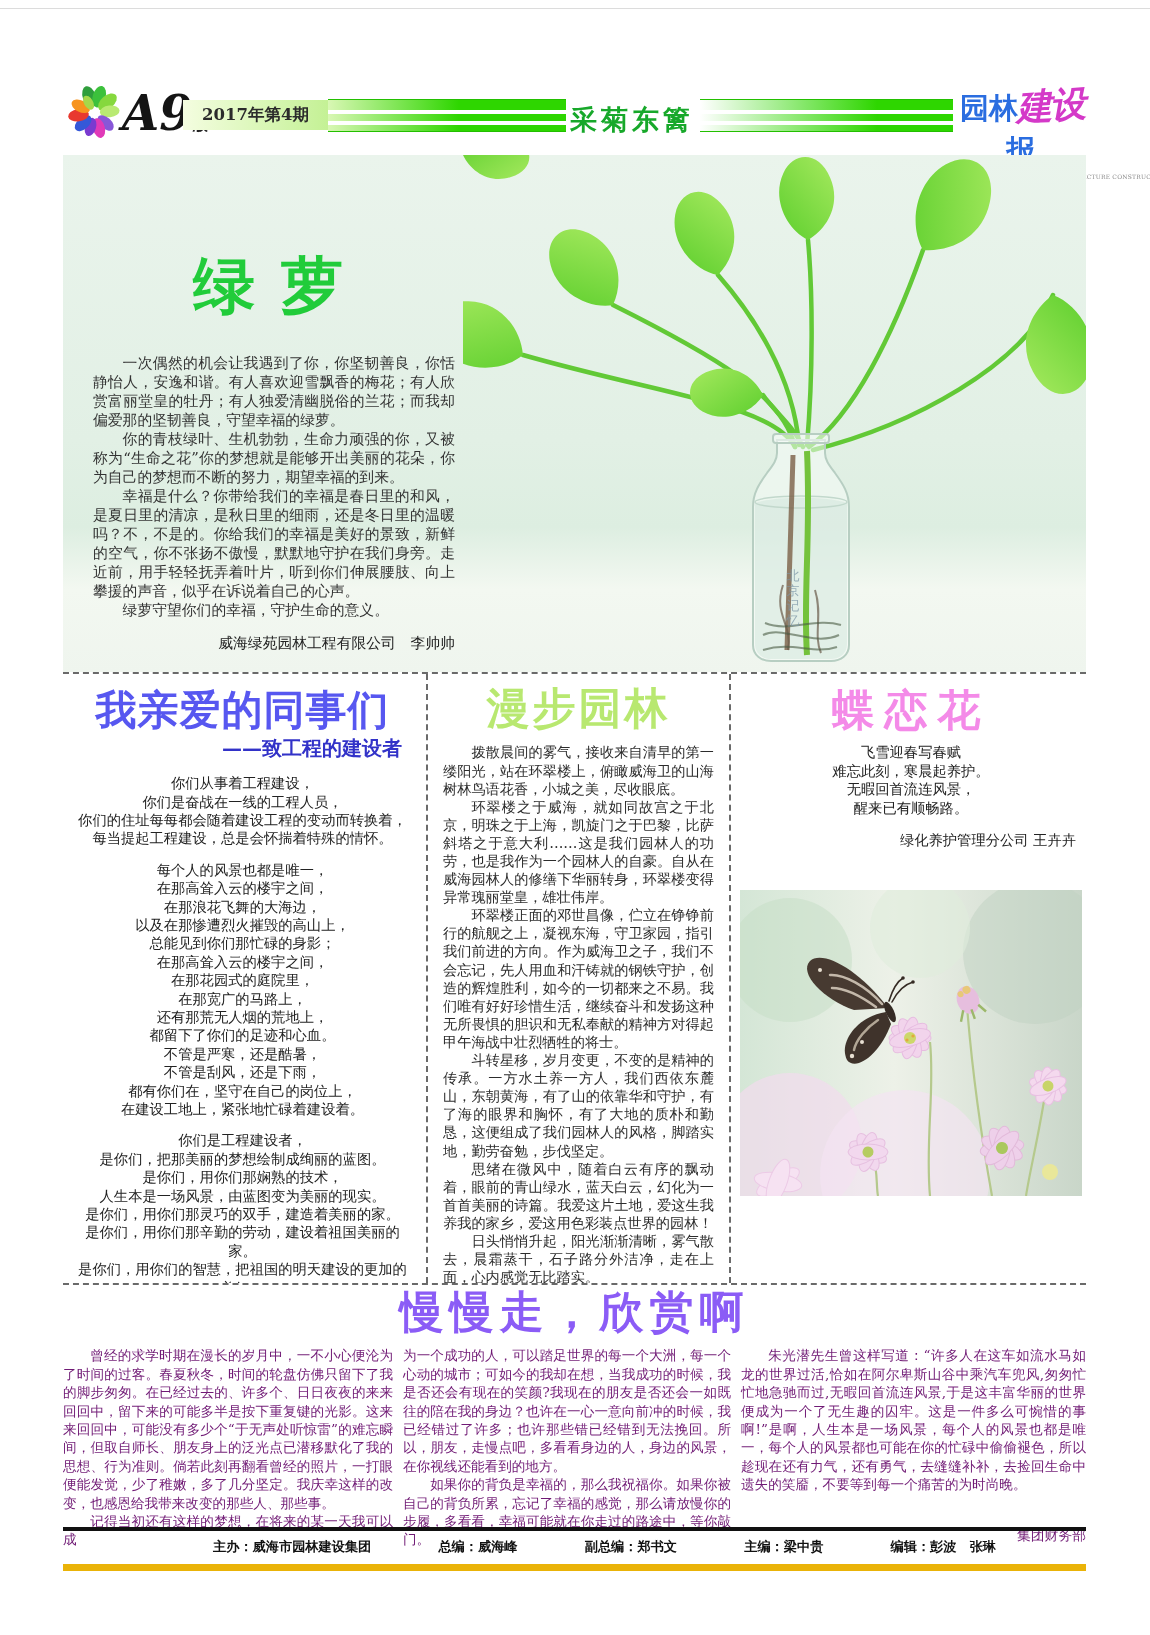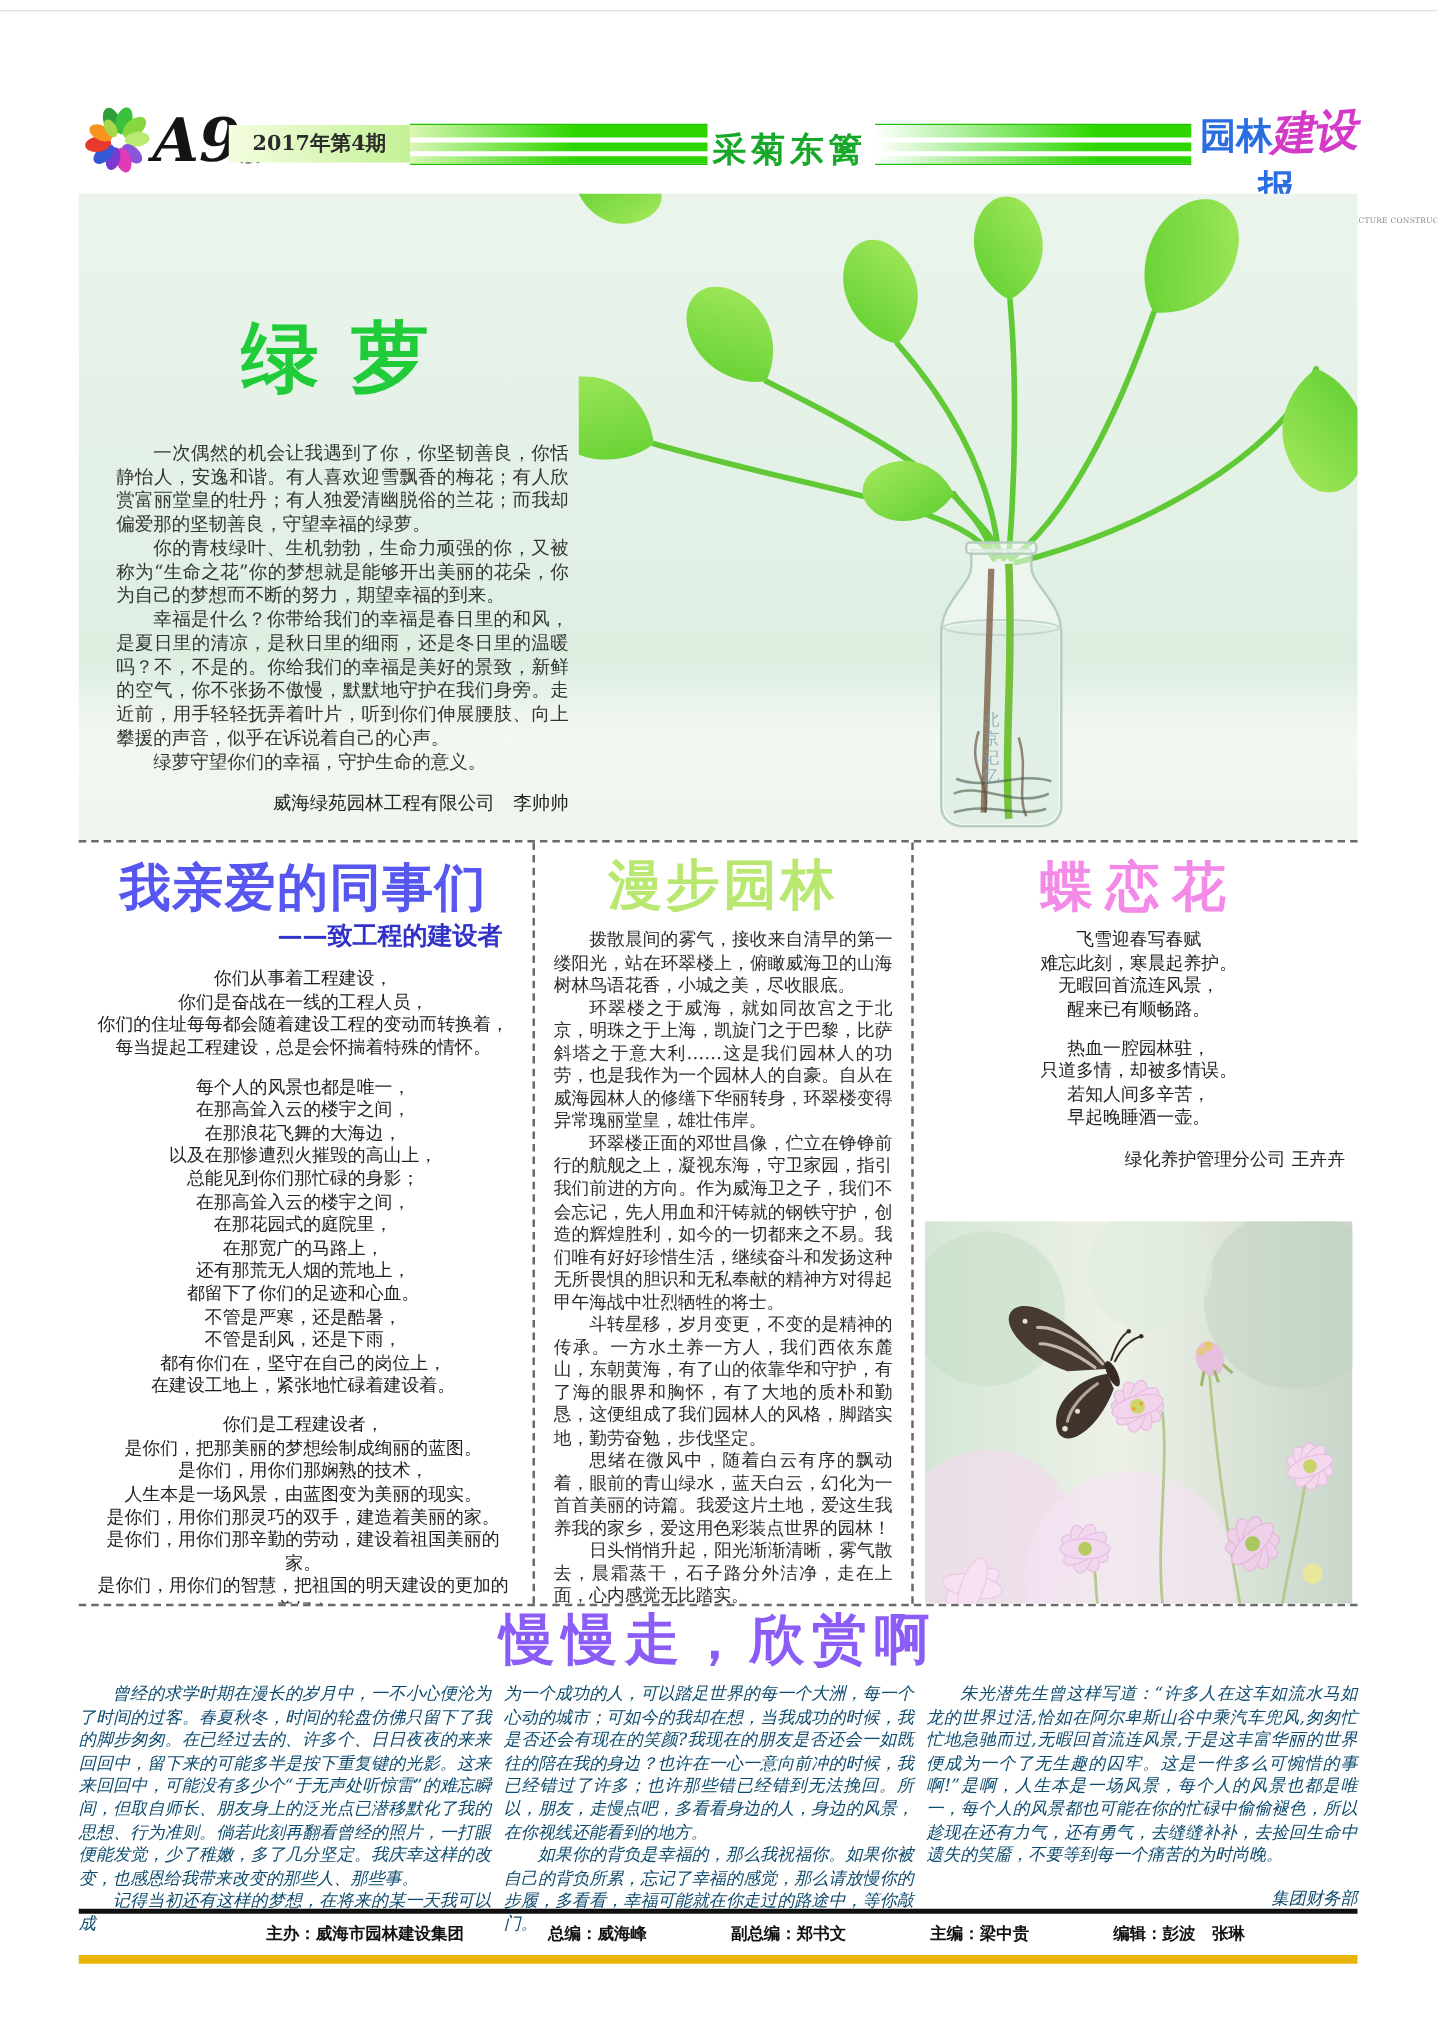--- a/index.html
+++ b/index.html
@@ -61,27 +61,27 @@
   .prose{font-size:14.2px;line-height:18.1px;text-align:justify;color:#2c2c2c;}
   .prose p{margin:0;text-indent:2em;}
   .t-dlh{font-size:43px;font-weight:bold;color:#f48ae8;text-align:center;letter-spacing:10px;line-height:1.15;margin:2px 0 8px;}
   .byline{text-align:right;font-size:14.3px;color:#222;margin-top:14px;padding-right:6px;}
   .butterfly{display:block;width:342px;height:306px;margin-top:40px;}
 
   
   .bottom{position:absolute;top:1288px;left:63px;width:1023px;height:238px;}
   .t-mmz{font-size:44px;font-weight:bold;color:#8b5cf6;text-align:center;letter-spacing:6px;margin:0 0 10px;line-height:1.1;}
   .bcols{display:flex;}
-  .bcol{box-sizing:border-box;font-size:13.6px;line-height:18.4px;text-align:justify;color:#0c4a6e;font-style:italic;}
+  .bcol{box-sizing:border-box;font-size:13.6px;line-height:18.4px;text-align:justify;color:#701a75;}
   .bcol p{margin:0;text-indent:2em;}
   .bcol p.cont{text-indent:0;}
   .bcol1{width:330px;margin-right:10px;}
   .bcol2{width:328px;margin-right:10px;}
   .bcol3{width:345px;}
-  .b-byline{text-align:right;margin-top:16px;font-size:13.8px;}
+  .b-byline{text-align:right;margin-top:32px;font-size:13.8px;}
 
   
   .footer{position:absolute;top:1527px;left:63px;width:1023px;border-top:4px solid #111;
       border-bottom:7px solid #eab308;padding:7px 0 8px;box-sizing:border-box;
       font-family:"DejaVu Sans", sans-serif;}
   .frow{display:flex;justify-content:space-between;font-size:13.2px;font-weight:bold;color:#111;}
   .frow1{padding:0 90px 0 150px;}
   .frow2{margin-top:5px;padding:0 10px 0 85px;}
   .weibo-icon{display:inline-block;width:13px;height:13px;border-radius:50%;vertical-align:-2px;margin-right:3px;
       background:radial-gradient(circle at 35% 35%, #ffd9a0 0 25%, #ff7a1a 60%, #e84a0c 100%);
@@ -241,26 +241,20 @@
 
     <div class="mcol mcol3">
       <h2 class="t-dlh">蝶恋花</h2>
       <div class="poem">
         <div class="stanza">
           <div>飞雪迎春写春赋</div>
           <div>难忘此刻，寒晨起养护。</div>
           <div>无暇回首流连风景，</div>
           <div>醒来已有顺畅路。</div>
         </div>
-        <div class="stanza">
-          <div>热血一腔园林驻，</div>
-          <div>只道多情，却被多情误。</div>
-          <div>若知人间多辛苦，</div>
-          <div>早起晚睡酒一壶。</div>
-        </div>
       </div>
       <div class="byline">绿化养护管理分公司  王卉卉</div>
 
       <svg class="butterfly" viewBox="0 0 342 306" xmlns="http://www.w3.org/2000/svg">
         <defs>
           <linearGradient id="bfbg" x1="0" y1="0" x2="1" y2="0">
             <stop offset="0" stop-color="#d4e6d6"></stop>
               <stop offset="0.45" stop-color="#edf1e8"></stop>
               <stop offset="1" stop-color="#c9d6c9"></stop>
           </linearGradient>

